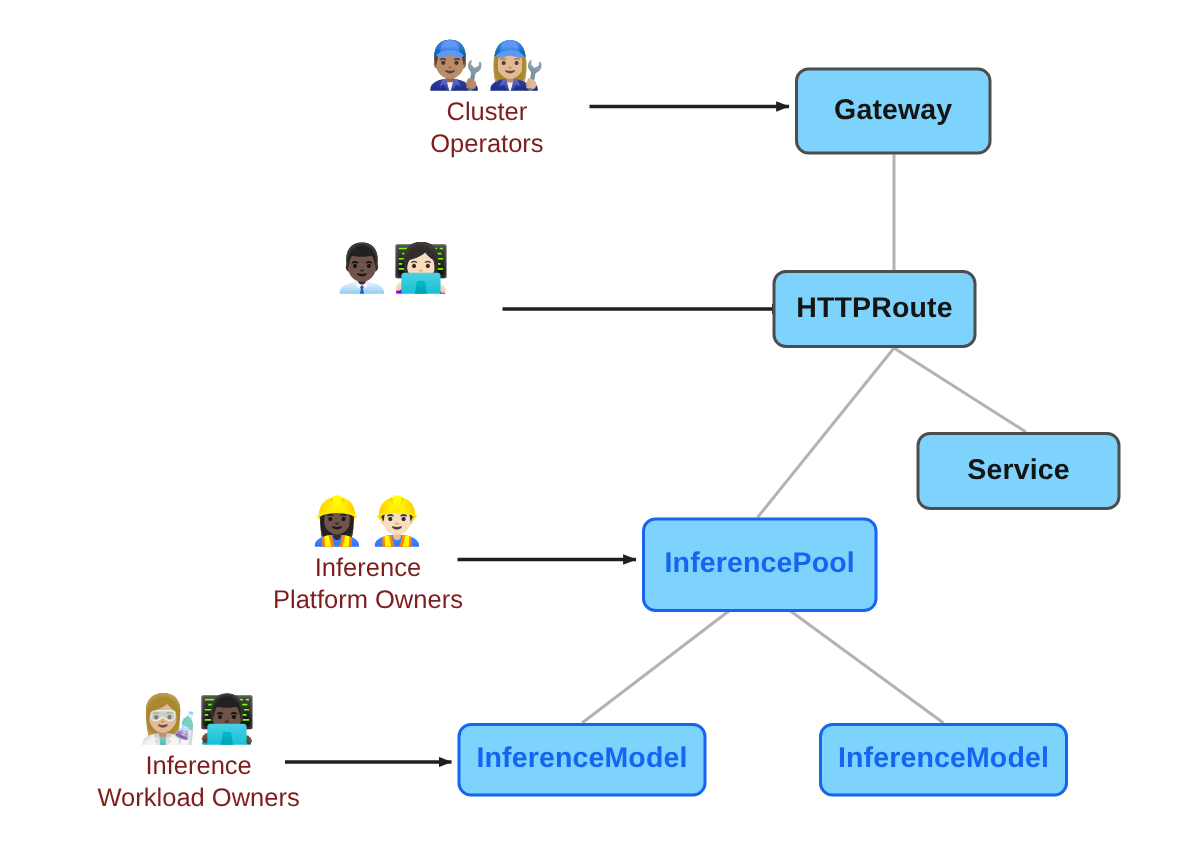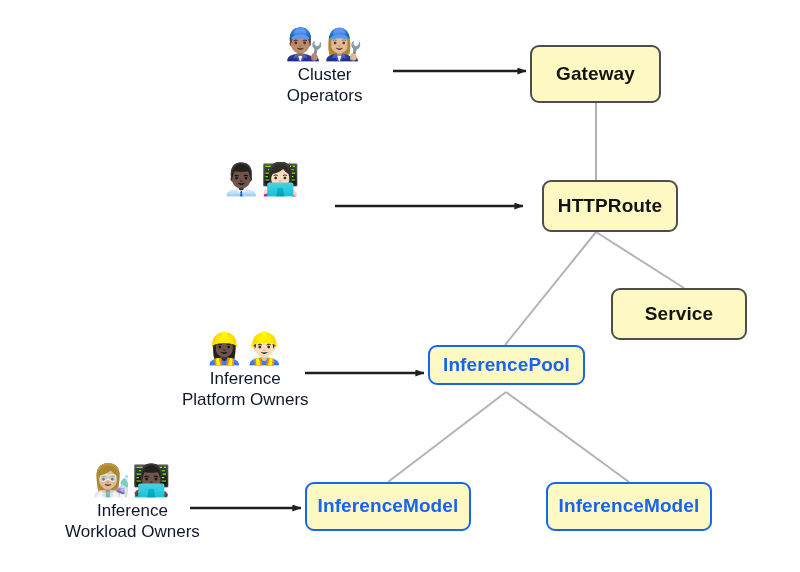--- a/index.html
+++ b/index.html
@@ -27,21 +27,21 @@
     pointer-events: none;
   }
 
   
   .node {
     position: absolute;
     box-sizing: border-box;
     display: flex;
     align-items: center;
     justify-content: center;
-    background: #fef9c3;
+    background: #7dd3fc;
     border-radius: 9px;
     text-align: center;
     z-index: 3;
   }
   .node .node-label {
     font-weight: bold;
     line-height: 1.1;
     letter-spacing: 0.1px;
   }
   .node.dark {
@@ -70,21 +70,21 @@
   .persona-emoji {
     font-size: 31px;
     line-height: 1.05;
     letter-spacing: 1px;
     white-space: nowrap;
     font-family: "DejaVu Sans", sans-serif;
   }
   .persona-name {
     margin-top: 3px;
     font-size: 17px;
-    color: #0f172a;
+    color: #7f1d1d;
     line-height: 1.28;
     white-space: pre-line;
     text-align: center;
   }
 </style>
 </head>
 <body>
 
 <div id="canvas">
 
@@ -106,27 +106,27 @@
         <line x1="335" y1="206" x2="523" y2="206" stroke="#1f1f1f" stroke-width="2.4" marker-end="url(#arrowhead)"></line>
         <line x1="305" y1="373" x2="424" y2="373" stroke="#1f1f1f" stroke-width="2.4" marker-end="url(#arrowhead)"></line>
         <line x1="190" y1="508" x2="301" y2="508" stroke="#1f1f1f" stroke-width="2.4" marker-end="url(#arrowhead)"></line>
       </g>
   </svg>
 
   <div id="node-layer">
       <div class="node dark" style="left: 530px; top: 45px; width: 131px; height: 58px;">
         <span class="node-label">Gateway</span>
       </div>
-      <div class="node dark" style="left: 542px; top: 180px; width: 136px; height: 52px;">
+      <div class="node dark" style="left: 515px; top: 180px; width: 136px; height: 52px;">
         <span class="node-label">HTTPRoute</span>
       </div>
       <div class="node dark" style="left: 611px; top: 288px; width: 136px; height: 52px;">
         <span class="node-label">Service</span>
       </div>
-      <div class="node blue" style="left: 428px; top: 345px; width: 157px; height: 40px;">
+      <div class="node blue" style="left: 428px; top: 345px; width: 157px; height: 63px;">
         <span class="node-label">InferencePool</span>
       </div>
       <div class="node blue" style="left: 305px; top: 482px; width: 166px; height: 49px;">
         <span class="node-label">InferenceModel</span>
       </div>
       <div class="node blue" style="left: 546px; top: 482px; width: 166px; height: 49px;">
         <span class="node-label">InferenceModel</span>
       </div>
     </div>
   <div id="persona-layer">

